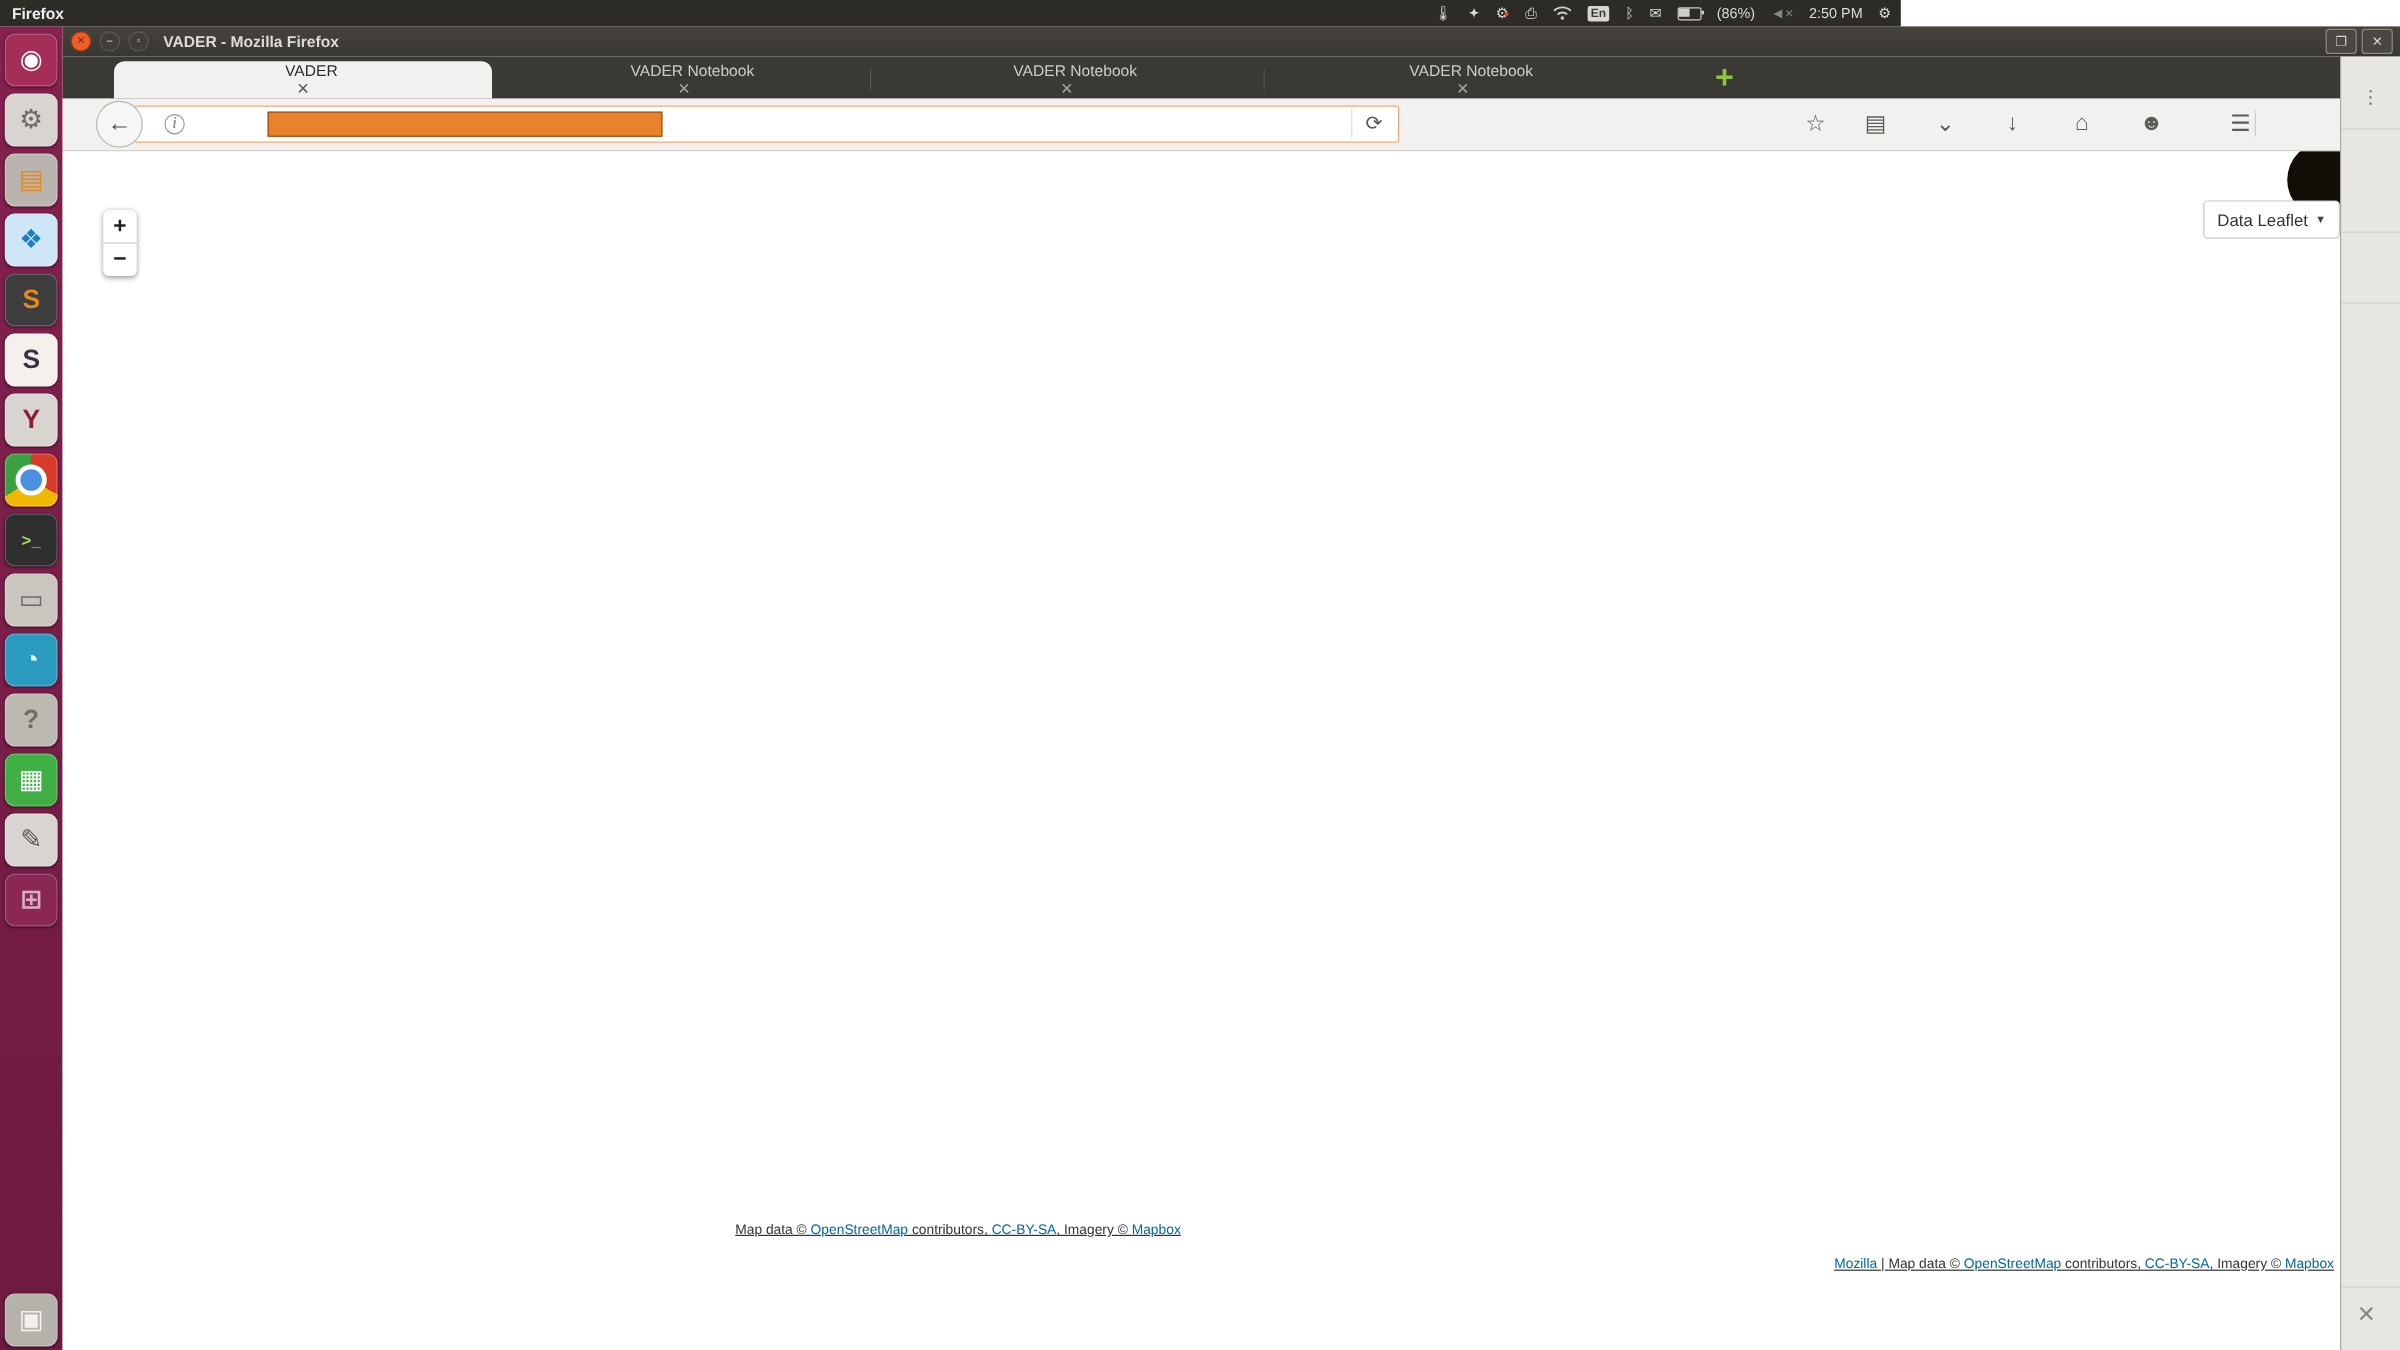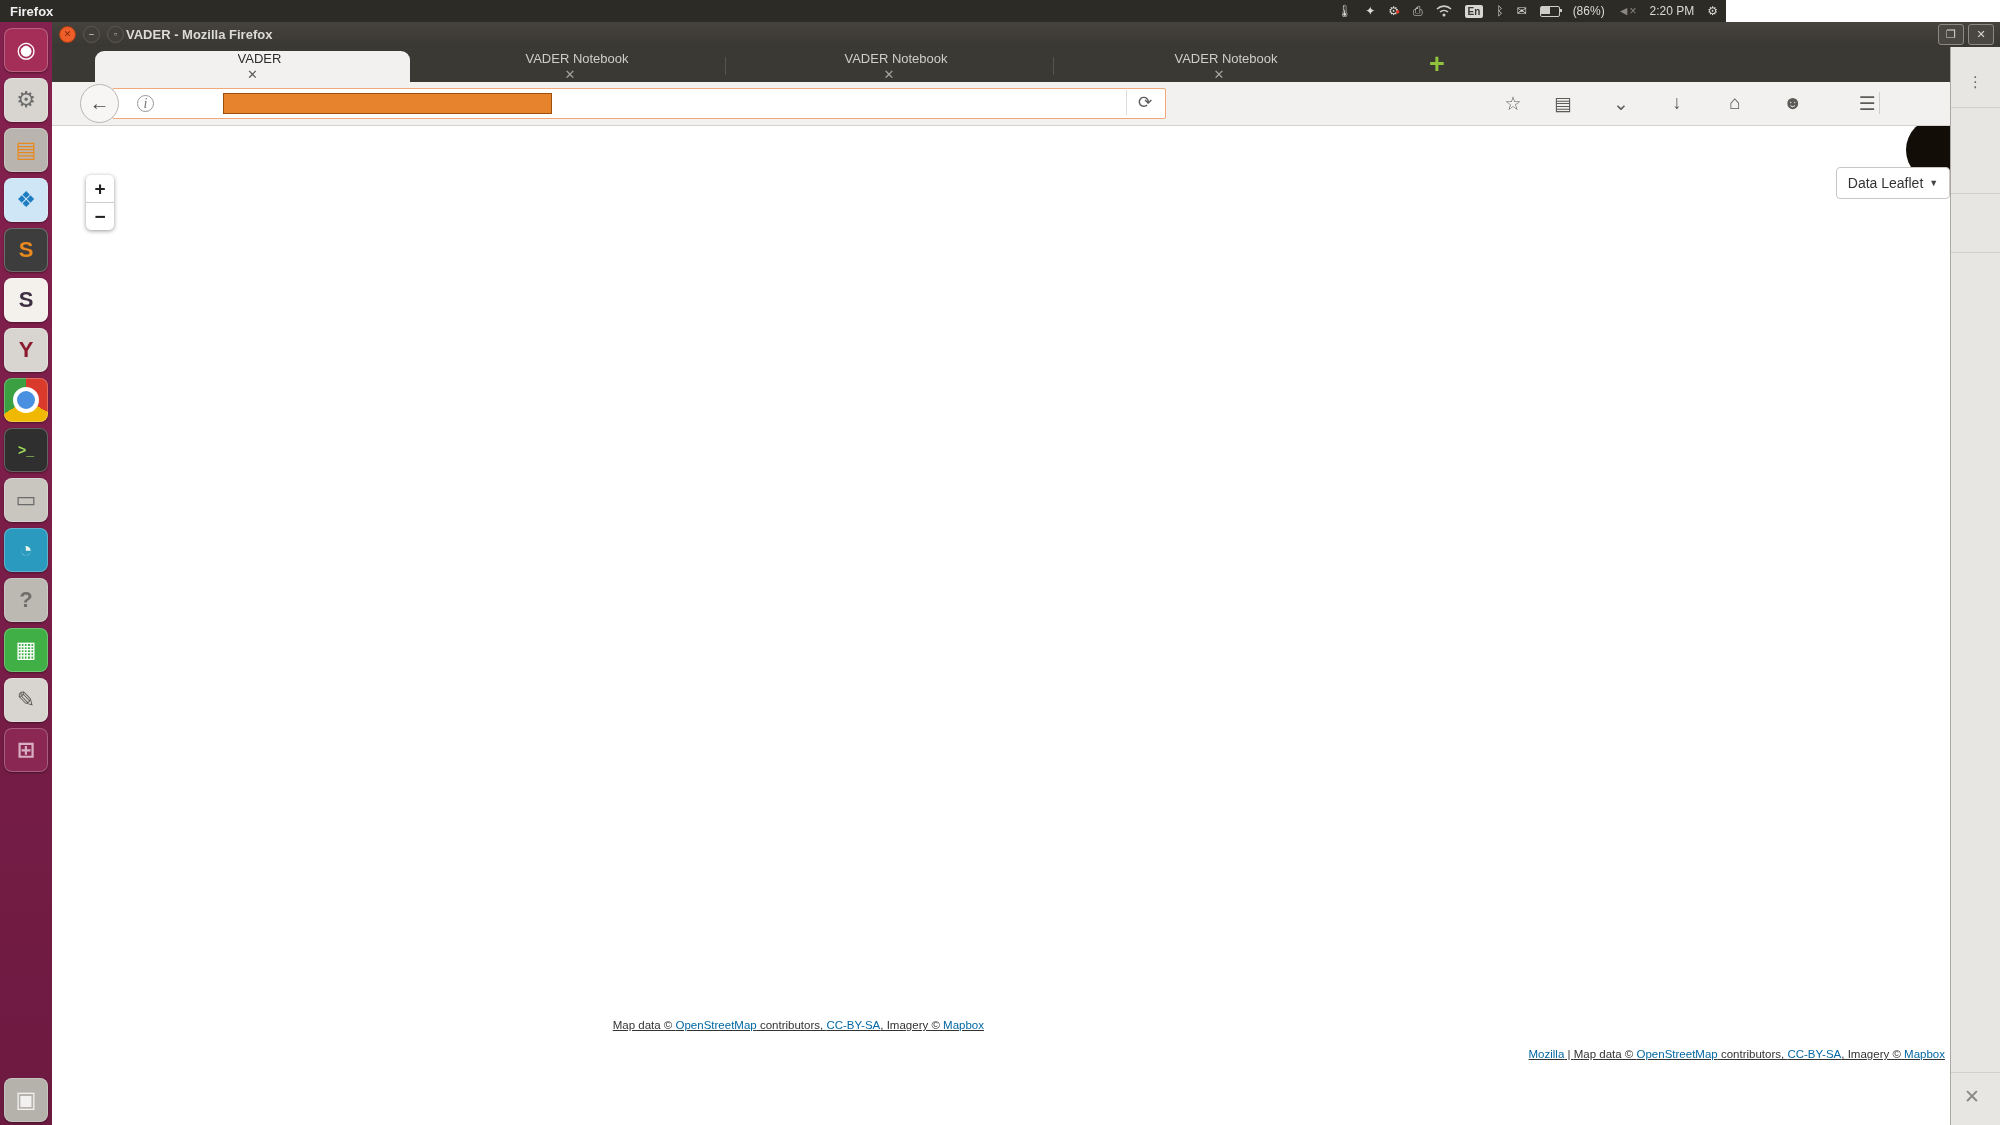--- a/index.html
+++ b/index.html
@@ -1,19 +1,19 @@
 <!DOCTYPE html>
 <html><head>
 <meta charset="utf-8">
 <style>
   html,body{margin:0;padding:0;width:2000px;height:1125px;overflow:hidden;
     font-family:"Liberation Sans","DejaVu Sans",sans-serif;background:#fff;position:relative;}
   .abs{position:absolute;}
   
-  #topbar{left:0;top:0;width:1726px;height:22px;background:#2d2b26;color:#efefef;
+  #topbar{left:0;top:0;width:1584px;height:22px;background:#2d2b26;color:#efefef;
     display:flex;align-items:center;justify-content:space-between;font-size:13px;z-index:50;}
   #topbar .appname{font-weight:bold;margin-left:10px;}
   #tray{display:flex;align-items:center;gap:13px;margin-right:8px;color:#dcdad6;font-size:12px;}
   #tray .ticon{display:inline-flex;align-items:center;justify-content:center;height:16px;}
   .kbd-badge{background:#d8d6d2;color:#3a3834;font-size:10px;font-weight:bold;
     padding:1px 3px;border-radius:2px;}
   .batt{width:18px;height:9px;border:1px solid #cfcdc9;border-radius:2px;position:relative;display:inline-block;}
   .batt:after{content:"";position:absolute;right:-3px;top:2px;width:2px;height:3px;background:#cfcdc9;}
   .batt i{display:block;width:9px;height:7px;margin:0;background:#cfcdc9;}
   .mute{color:#8a8880;}
@@ -23,21 +23,21 @@
   .tile{width:44px;height:44px;border-radius:8px;margin:3px 0;display:flex;align-items:center;
     justify-content:center;font-size:22px;font-weight:bold;box-shadow:inset 0 0 0 1px rgba(255,255,255,.25),0 1px 2px rgba(0,0,0,.4);}
   #launcher .spacer{flex:1;}
   
   #titlebar{left:52px;top:22px;width:1948px;height:25px;background:linear-gradient(#46433e,#393732);
     color:#dddbd7;font-size:13px;font-weight:bold;display:flex;align-items:center;z-index:30;}
   .wbtn{width:15px;height:15px;border-radius:50%;margin-left:7px;display:inline-flex;
     align-items:center;justify-content:center;font-size:9px;line-height:1;}
   .wbtn.close{background:#ef5e29;border:1px solid #a33c12;color:#7e2c08;}
   .wbtn.minmax{background:#413e39;border:1px solid #5c5952;color:#b9b7b2;}
-  #win-title{margin-left:2px;}
+  #win-title{margin-left:12px;}
   #winctl{position:absolute;right:6px;top:2px;display:flex;gap:4px;}
   .winctl-btn{width:24px;height:19px;border:1px solid #8b8984;border-radius:3px;background:#4a4742;
     color:#d8d6d2;font-size:11px;display:flex;align-items:center;justify-content:center;}
   
   #tabbar{left:52px;top:47px;width:1898px;height:35px;background:#3b3934;z-index:29;}
   .tab{position:absolute;top:4px;height:31px;display:flex;align-items:center;font-size:13px;color:#cfcdc9;flex-direction:column;}
   .tab .lbl{margin-left:14px;flex:1;text-align:left;white-space:nowrap;overflow:hidden;}
   .tab .x{margin:0 12px;color:#a5a39e;font-size:13px;font-weight:bold;}
   .tab.active{background:#f2f1ef;border-radius:9px 9px 0 0;color:#2c2c2c;height:31px;}
   .tab.active .x{color:#5c5c5c;}
@@ -106,21 +106,21 @@
     <span class="kbd-badge">En</span>
     <span class="ticon">ᛒ</span>
     <span class="ticon">✉</span>
     <span class="ticon">
         <span class="batt">
           <i></i>
         </span>
       </span>
     <span>(86%)</span>
     <span class="mute">◄×</span>
-    <span>2:20 PM</span>
+    <span>2:50 PM</span>
     <span class="ticon">⚙</span>
   </span>
 </div>
 
 <div id="launcher" class="abs">
     <div class="tile" style="background: rgb(164, 46, 87); color: rgb(255, 255, 255);">◉</div>
     <div class="tile" style="background: rgb(216, 213, 208); color: rgb(107, 107, 107);">⚙</div>
     <div class="tile" style="background: rgb(185, 181, 174); color: rgb(232, 137, 31);">▤</div>
     <div class="tile" style="background: rgb(207, 230, 247); color: rgb(31, 126, 194);">❖</div>
     <div class="tile" style="background: rgb(61, 61, 61); color: rgb(232, 137, 31);">S</div>

